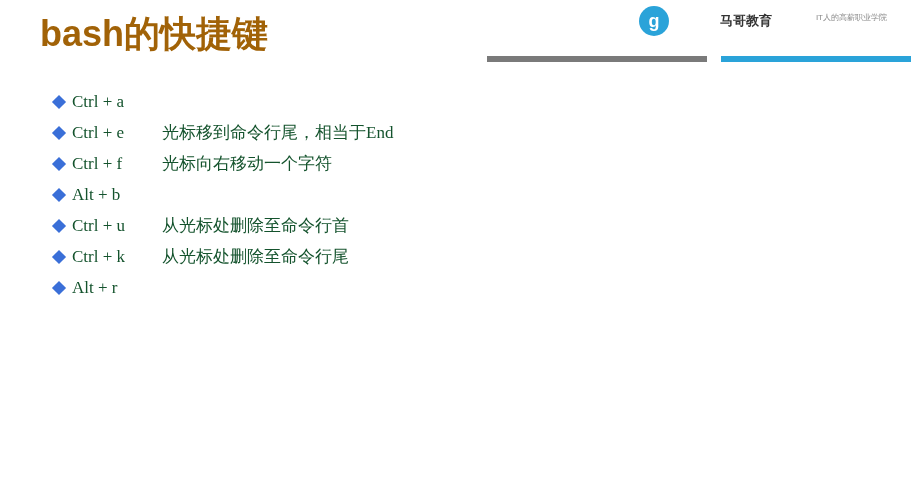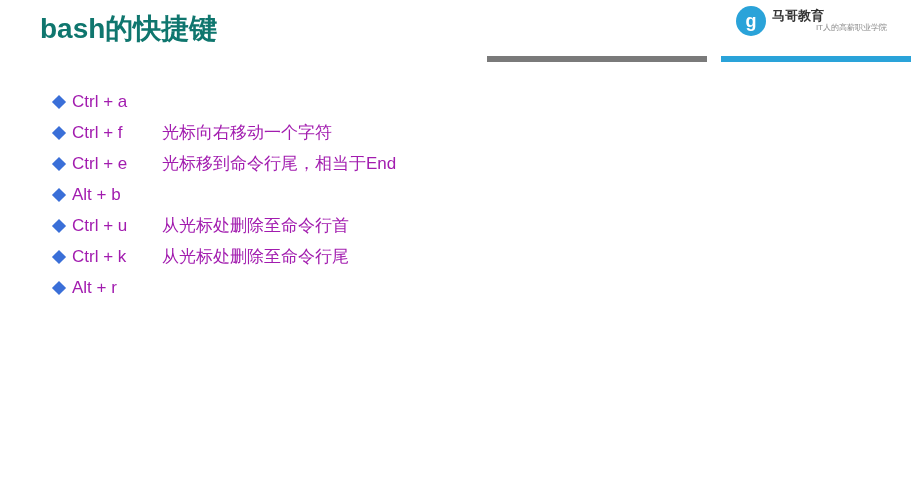--- a/index.html
+++ b/index.html
@@ -14,23 +14,23 @@
       font-family: "Microsoft YaHei", "PingFang SC", sans-serif;
       position: relative;
       overflow: hidden;
     }
     .header {
       position: relative;
       padding: 10px 40px 0 40px;
       height: 62px;
     }
     .title {
-      font-size: 28px;
+      font-size: 36px;
       font-weight: bold;
-      color: #0f766e;
+      color: #a16207;
     }
     .logo-wrap {
       position: absolute;
       top: 6px;
       right: 24px;
       display: flex;
       align-items: center;
       gap: 6px;
     }
     .logo-badge {
@@ -40,22 +40,22 @@
       background: #2aa3d9;
       display: flex;
       align-items: center;
       justify-content: center;
       color: #fff;
       font-weight: bold;
       font-size: 18px;
     }
     .logo-text {
       display: flex;
-      flex-direction: column;
       line-height: 1.1;
+      margin-left: 45px;
     }
     .logo-line1 {
       font-size: 13px;
       font-weight: bold;
       color: #333;
     }
     .logo-line2 {
       font-size: 8px;
       color: #888;
       padding-left: 44px;
@@ -83,21 +83,22 @@
       background: #2aa3d9;
     }
     .content {
       padding: 24px 0 0 54px;
     }
     .shortcut-row {
       display: flex;
       align-items: center;
       height: 31px;
       font-size: 17px;
-      color: #a21caf;
+      color: #14532d;
+      font-family: Liberation Serif, serif;
     }
     .diamond {
       width: 10px;
       height: 10px;
       background: #3a6fd8;
       transform: rotate(45deg);
       margin-right: 8px;
       flex-shrink: 0;
     }
     .key-col {
@@ -128,27 +129,27 @@
   </div>
 </div>
 
 <div class="content">
   <div class="shortcut-row">
     <span class="diamond"></span>
     <span class="key-col">Ctrl + a</span>
   </div>
   <div class="shortcut-row">
     <span class="diamond"></span>
-    <span class="key-col">Ctrl + f</span>
-    <span class="desc-col">光标向右移动一个字符</span>
+    <span class="key-col">Ctrl + e</span>
+    <span class="desc-col">光标移到命令行尾，相当于End</span>
   </div>
   <div class="shortcut-row">
     <span class="diamond"></span>
-    <span class="key-col">Ctrl + e</span>
-    <span class="desc-col">光标移到命令行尾，相当于End</span>
+    <span class="key-col">Ctrl + f</span>
+    <span class="desc-col">光标向右移动一个字符</span>
   </div>
   <div class="shortcut-row">
     <span class="diamond"></span>
     <span class="key-col">Alt + b</span>
   </div>
   <div class="shortcut-row">
     <span class="diamond"></span>
     <span class="key-col">Ctrl + u</span>
     <span class="desc-col">从光标处删除至命令行首</span>
   </div>

